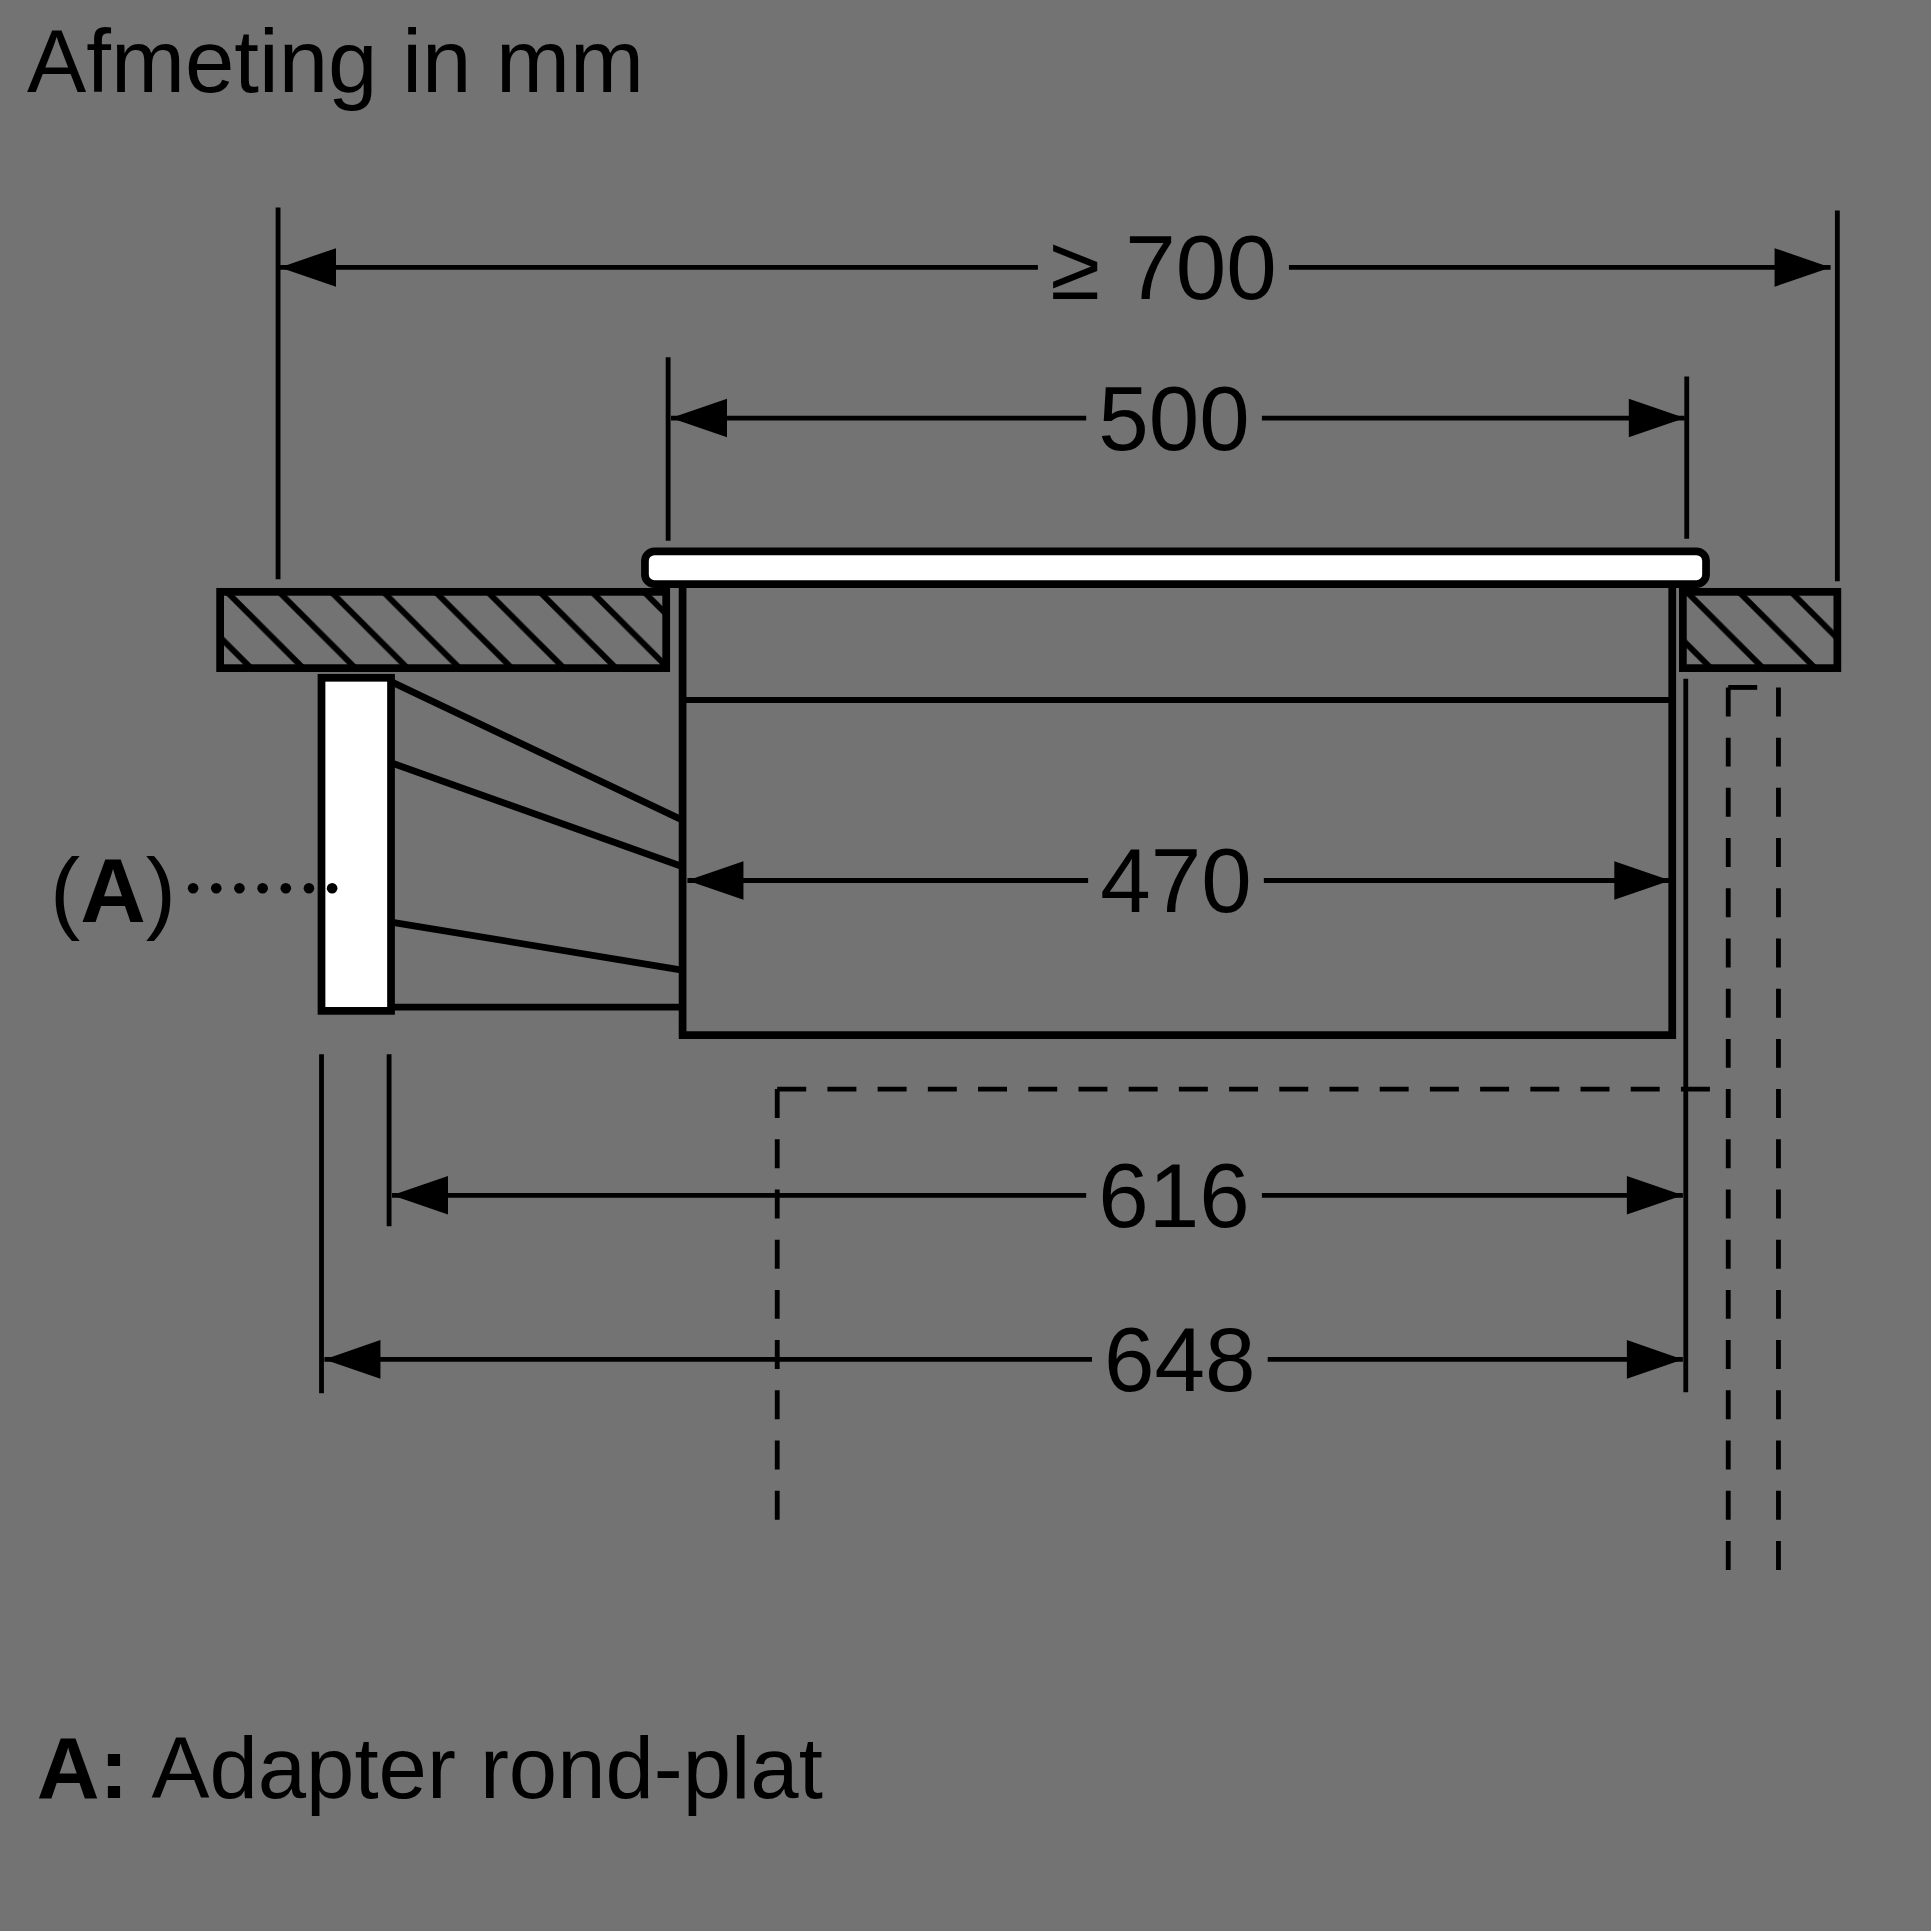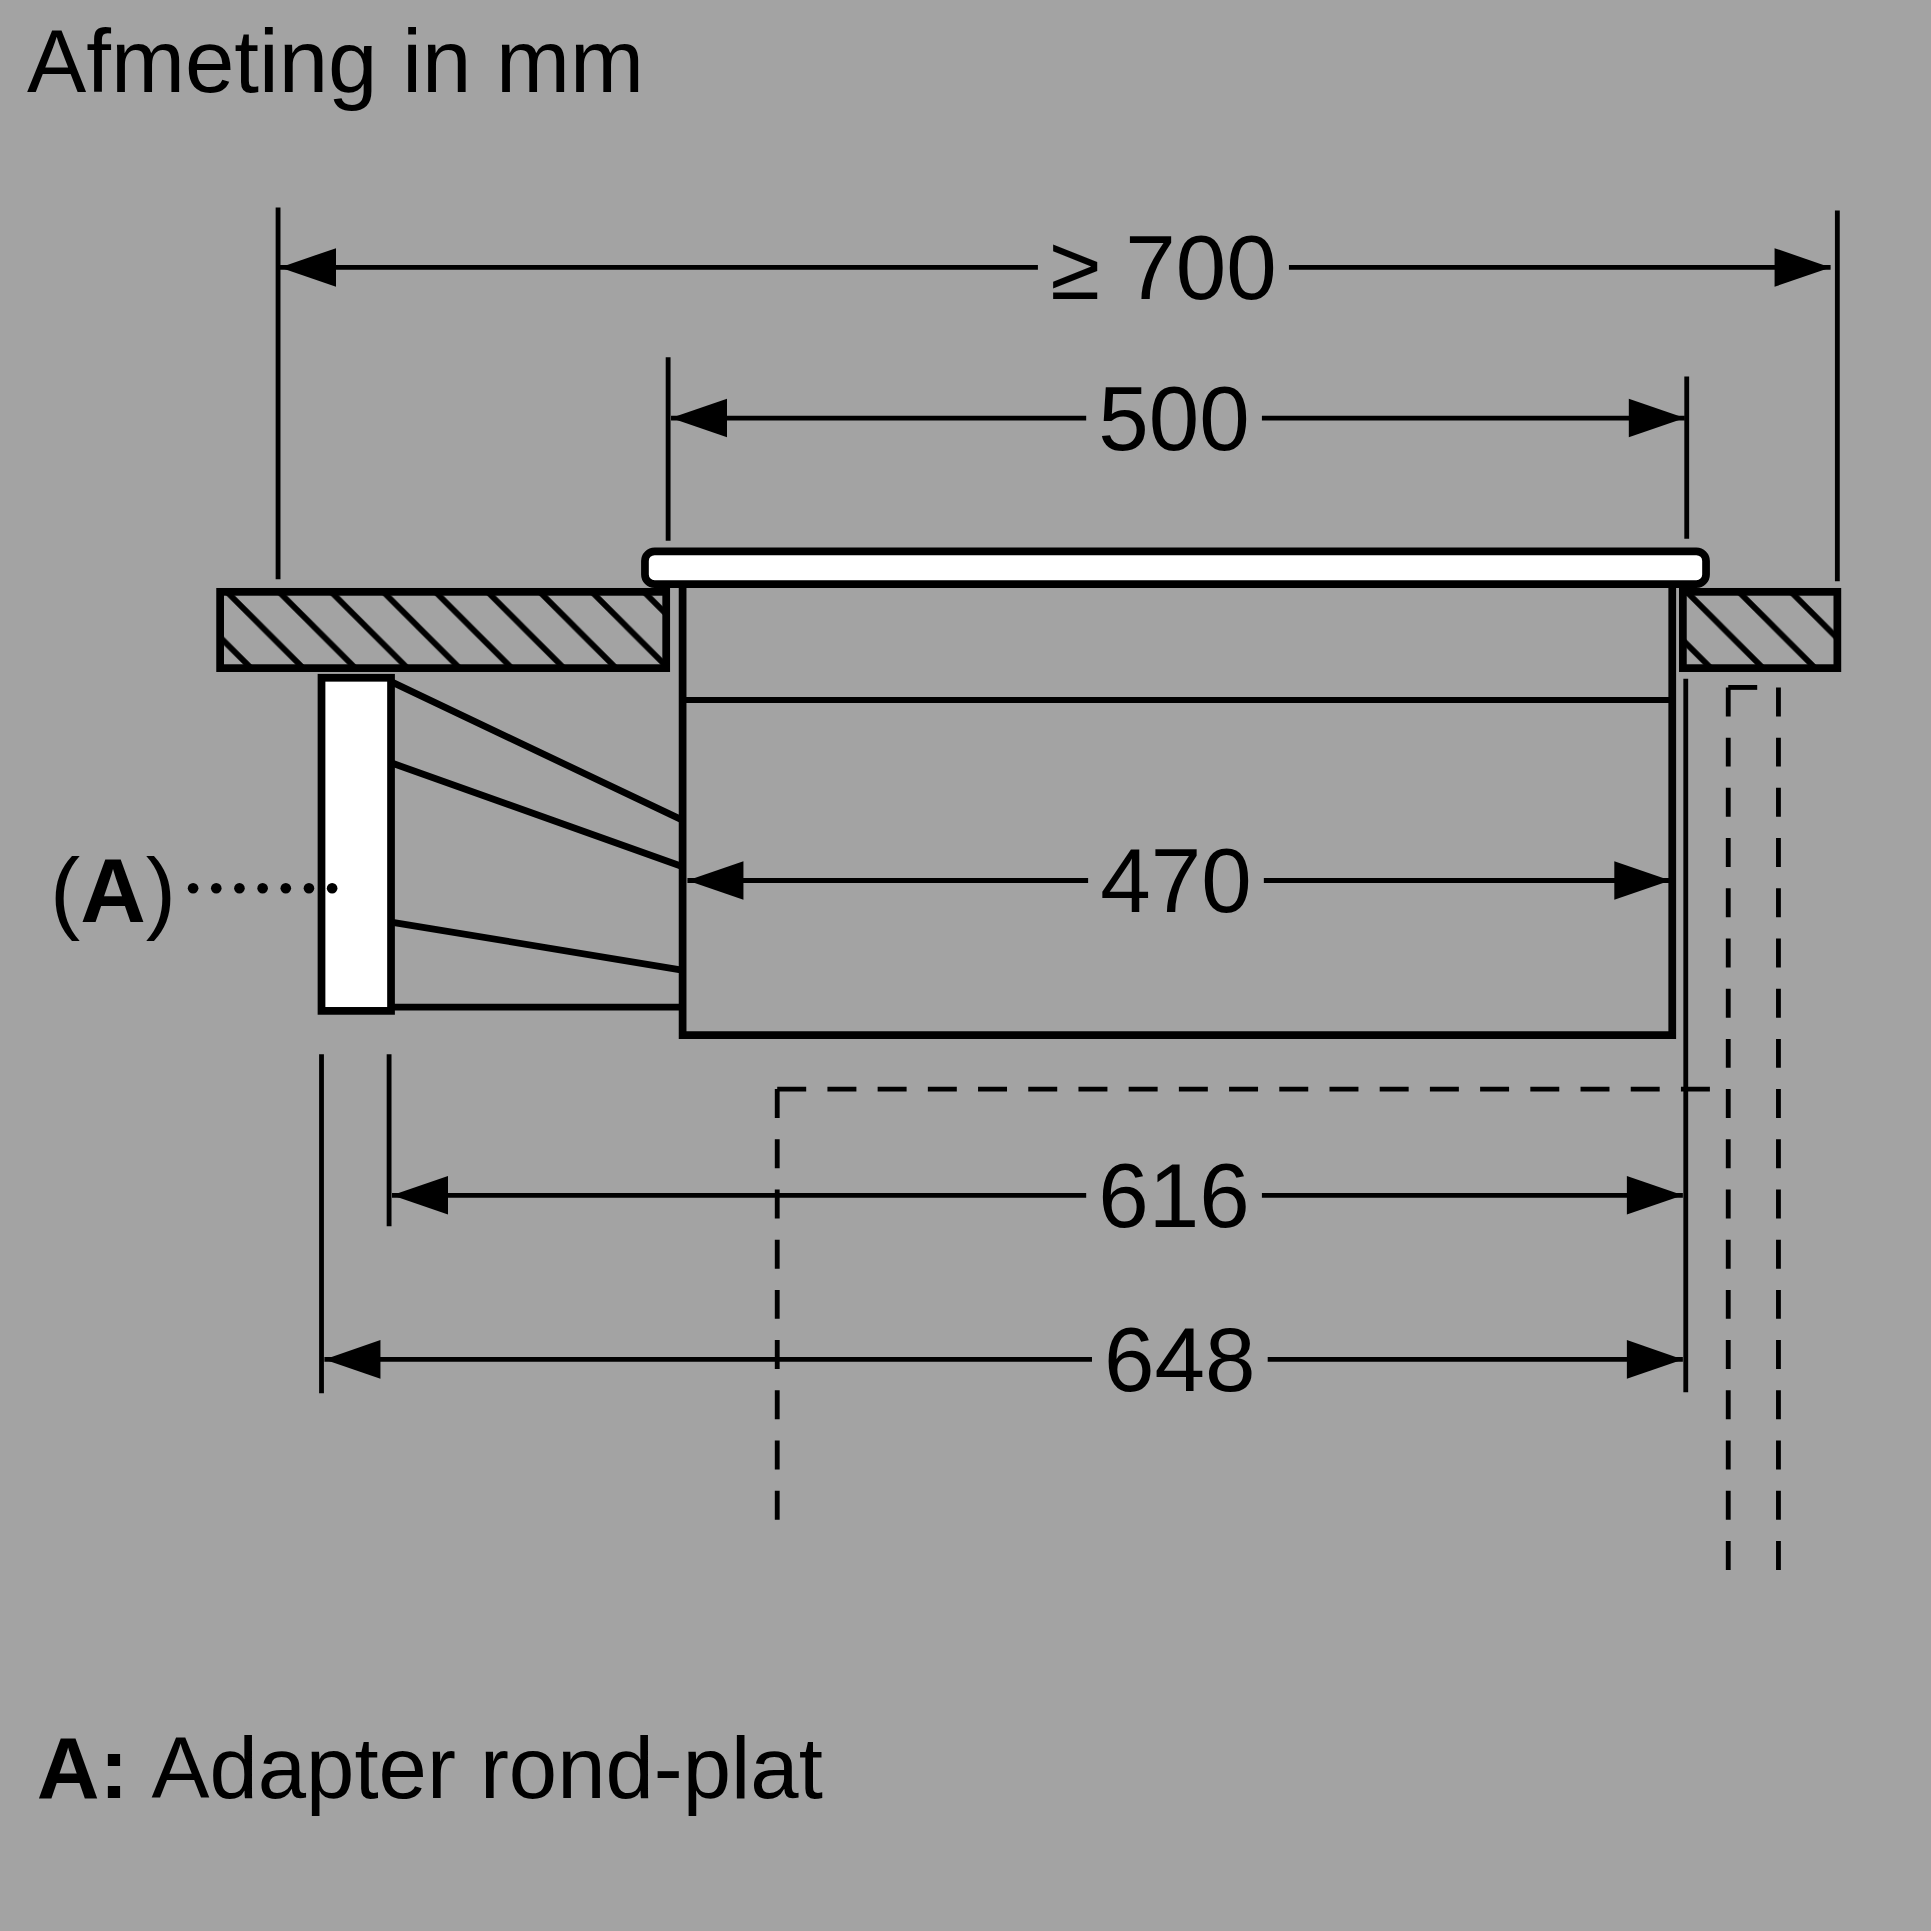--- a/index.html
+++ b/index.html
@@ -4,21 +4,21 @@
 <style>
   html, body {
     margin: 0;
     padding: 0;
     background: #ffffff;
   }
   .canvas {
     position: relative;
     width: 1931px;
     height: 1931px;
-    background: #a3a3a3;
+    background: #737373;
     font-family: "Liberation Sans", sans-serif;
     overflow: hidden;
   }
   svg { display: block; }
   .outline   { fill: none; stroke: #000; stroke-width: 8; }
   .outline-f { fill: #fff; stroke: #000; stroke-width: 8; }
   .thinline  { fill: none; stroke: #000; stroke-width: 6; }
   .coneline  { fill: none; stroke: #000; stroke-width: 7; }
   .extline   { fill: none; stroke: #000; stroke-width: 5; }
   .dimline   { fill: none; stroke: #000; stroke-width: 5; }

